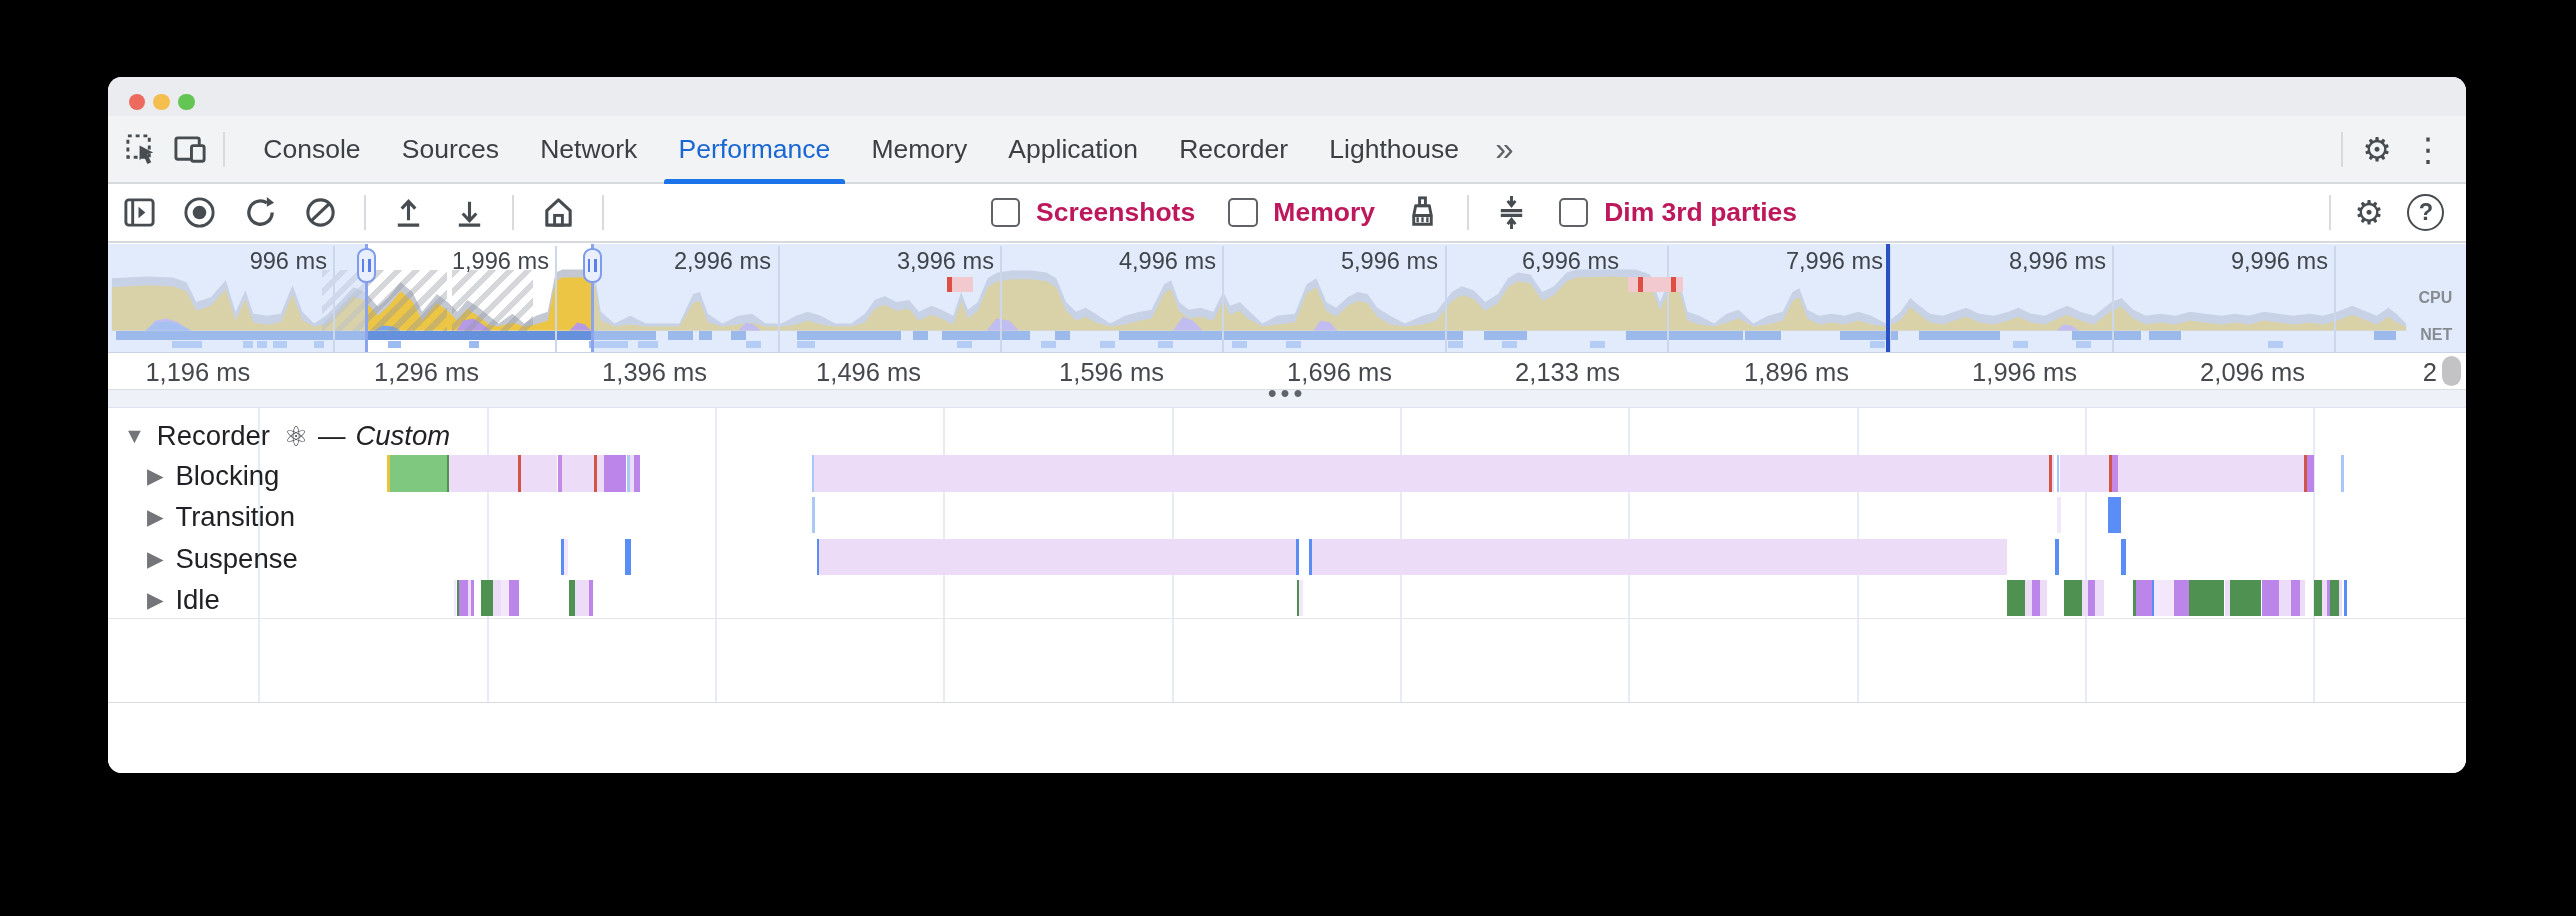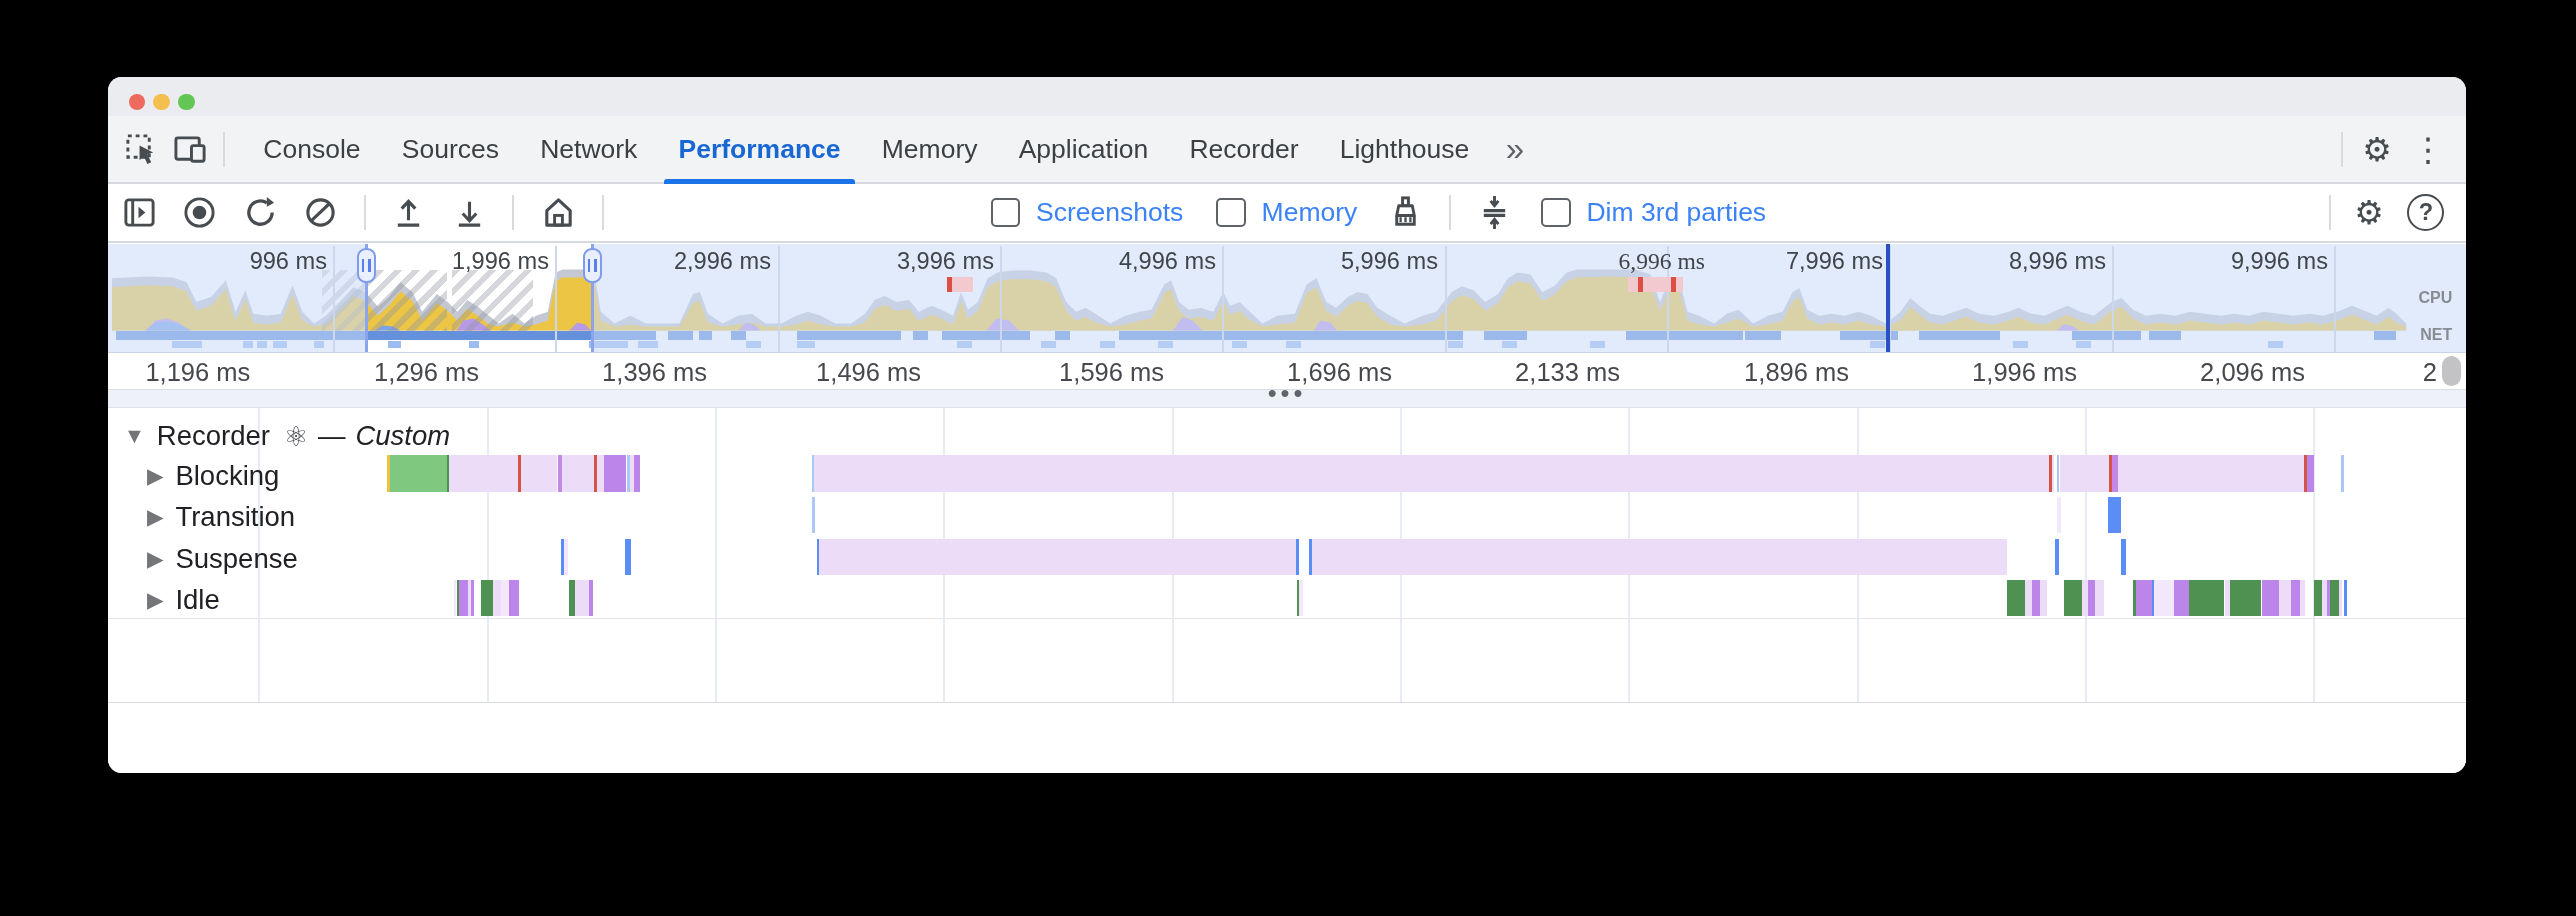--- a/index.html
+++ b/index.html
@@ -9,30 +9,30 @@
   
   .titlebar{position:absolute;left:0;top:0;width:100%;height:39px;background:#ebecef;}
   .tl{position:absolute;top:16.7px;width:16.7px;height:16.7px;border-radius:50%;}
   
   .tabbar{position:absolute;left:0;top:39px;width:100%;height:66px;background:#f2f3f5;
     border-bottom:2px solid #d6d9dd;display:flex;align-items:center;}
   .tabbar .lefticons{display:flex;align-items:center;gap:13.7px;padding:0 17.7px 0 15.7px;}
   .vsep{width:2px;height:35px;background:#d7dade;}
   .tabs{display:flex;align-items:stretch;height:100%;}
   .tab{display:flex;align-items:center;padding:0 20.6px;font-size:26.5px;color:#3c4043;position:relative;cursor:default;}
-  .tab.sel{color:#1967d2;font-weight:bold;}
+  .tab.sel{color:#1967d2;}
   .tab.sel:after{content:"";position:absolute;left:5.9px;right:5.9px;bottom:-2px;height:4.9px;background:#1a73e8;border-radius:2.9px 2.9px 0 0;}
   .tab-more{font-size:33px;color:#5f6368;padding:0 15.7px;display:flex;align-items:center;}
   .tabbar-right{margin-left:auto;display:flex;align-items:center;gap:19.6px;padding-right:21.6px;}
   .glyphbtn{font-size:33px;color:#474c51;line-height:1;}
   
   .toolbar{position:absolute;left:0;top:107px;width:100%;height:57px;background:#fff;
     border-bottom:2px solid #d6d9dd;display:flex;align-items:center;}
   .toolbar .group{display:flex;align-items:center;gap:25.5px;padding:0 13.7px;}
-  .cb{display:flex;align-items:center;gap:15.7px;font-size:26.5px;color:#3b82f6;}
+  .cb{display:flex;align-items:center;gap:15.7px;font-size:26.5px;color:#be185d;font-weight:bold;}
   .cb .box{width:25.5px;height:25.5px;border:2.9px solid #5f6368;border-radius:4.9px;background:#fff;}
   .toolbar-right{margin-left:auto;display:flex;align-items:center;gap:23.6px;padding-right:21.6px;}
   .helpcirc{width:33px;height:33px;border:2.9px solid #474c51;border-radius:50%;display:flex;align-items:center;justify-content:center;
     font-size:23.6px;font-weight:bold;color:#474c51;}
   
   .overview{position:absolute;left:0;top:167px;width:100%;height:108px;background:#fff;border-bottom:1px solid #c9d2e6;}
   .ov-grid{position:absolute;top:2px;bottom:0;width:2px;background:#cdd7ec;}
   .ov-label{position:absolute;top:3.9px;width:147px;text-align:right;font-size:23.6px;color:#40454b;}
   .ov-dim{position:absolute;top:0;bottom:0;background:rgba(202,218,248,.55);}
   .ov-handle-line{position:absolute;top:0;bottom:0;width:2.9px;background:#8ba4ec;}
@@ -260,21 +260,21 @@
       <div class="ov-label" style="left:294px;">1,996 ms</div>
       <div class="ov-grid" style="left:670px;"></div>
       <div class="ov-label" style="left:516px;">2,996 ms</div>
       <div class="ov-grid" style="left:892px;"></div>
       <div class="ov-label" style="left:739px;">3,996 ms</div>
       <div class="ov-grid" style="left:1114px;"></div>
       <div class="ov-label" style="left:961px;">4,996 ms</div>
       <div class="ov-grid" style="left:1337px;"></div>
       <div class="ov-label" style="left:1183px;">5,996 ms</div>
       <div class="ov-grid" style="left:1559px;"></div>
-      <div class="ov-label" style="left:1450px;font-family:Liberation Serif, serif;">6,996 ms</div>
+      <div class="ov-label" style="left:1364px;">6,996 ms</div>
       <div class="ov-grid" style="left:1781px;"></div>
       <div class="ov-label" style="left:1628px;">7,996 ms</div>
       <div class="ov-grid" style="left:2004px;"></div>
       <div class="ov-label" style="left:1851px;">8,996 ms</div>
       <div class="ov-grid" style="left:2226px;"></div>
       <div class="ov-label" style="left:2073px;">9,996 ms</div>
       <div class="marker" style="left:839px;width:25.5px;top:33px;">
         <i style="left:0px"></i>
       </div>
       <div class="marker" style="left:1520px;width:55px;top:33px;">

